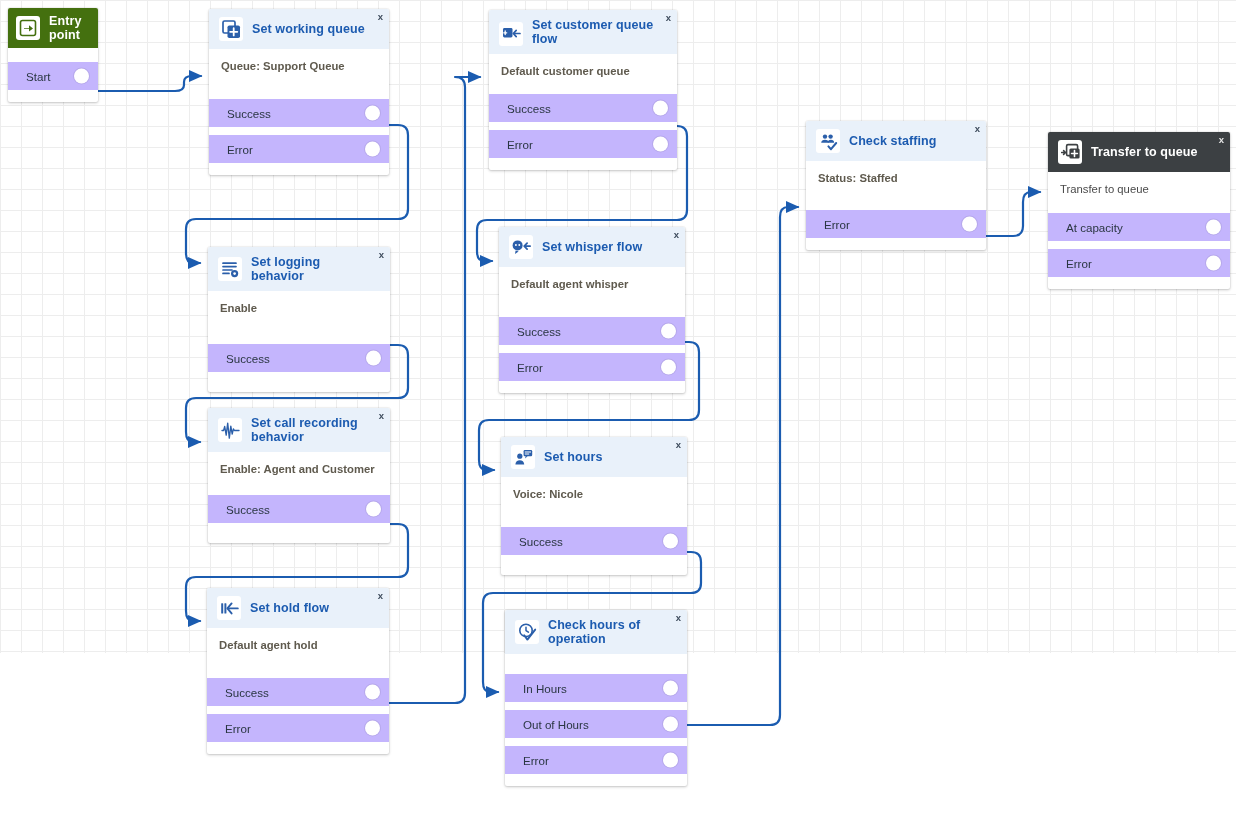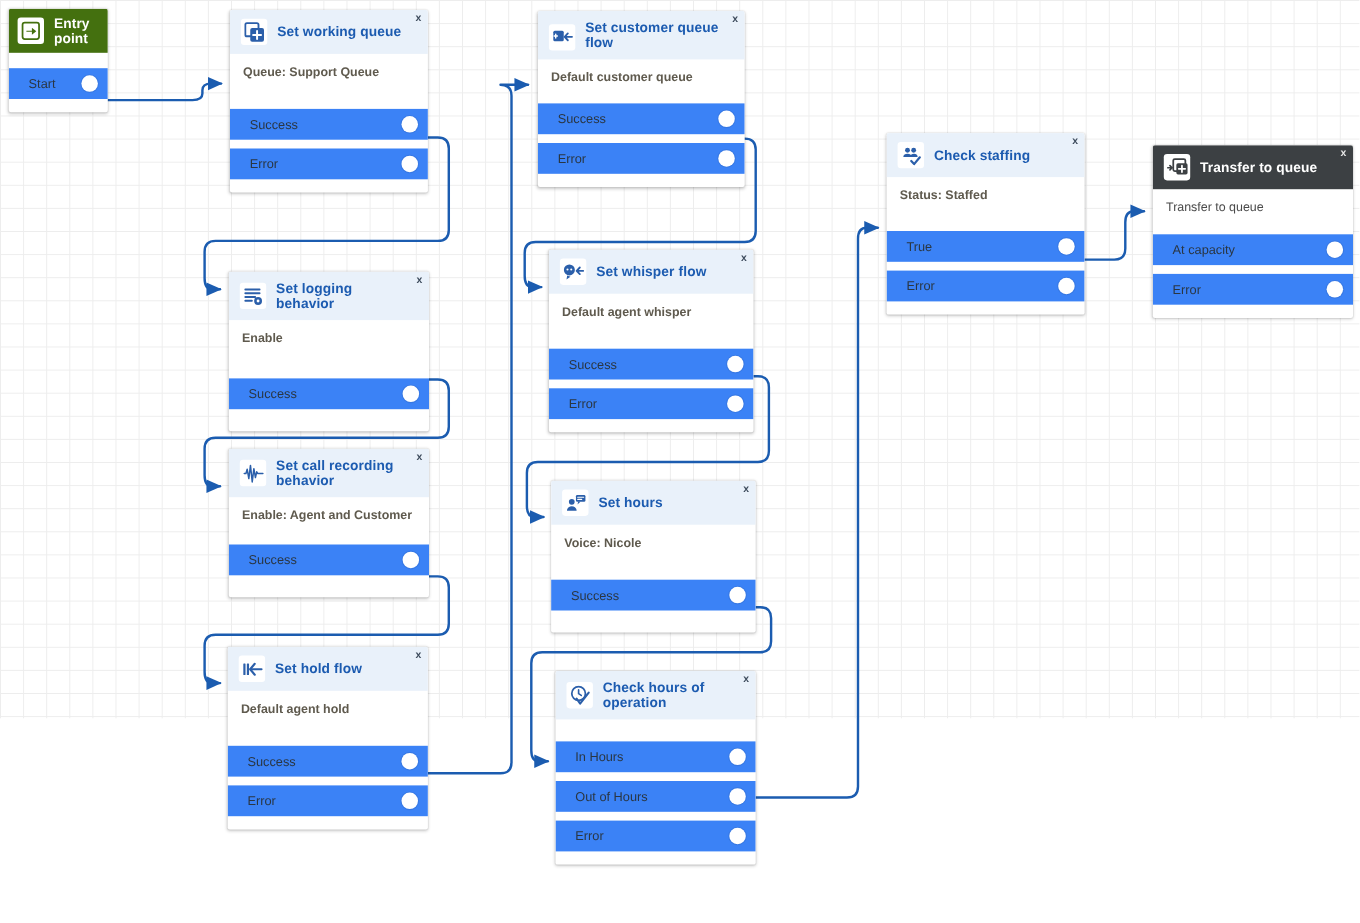--- a/index.html
+++ b/index.html
@@ -54,21 +54,21 @@
     cursor:pointer;line-height:1;
   }
   .node-body{
     padding:11px 12px 0 12px;
     font-size:11.3px;font-weight:bold;color:#5f5a4e;
   }
   .node-spacer{height:0px;}
   .ports{padding:0;}
   .port{
     position:relative;
-    background:#3b82f6;
+    background:#c4b5fd;
     height:28px;
     display:flex;align-items:center;
     padding-left:18px;
     font-size:11.6px;color:#2a3642;
     margin-bottom:8px;
   }
   .port:last-child{margin-bottom:0;}
   .port-dot{
     position:absolute;right:9px;top:50%;transform:translateY(-50%);
     width:15px;height:15px;border-radius:50%;
@@ -217,24 +217,20 @@
           <path d="M9.4 14.4 l2.6 2.8 l5.2 -6.2" fill="none" stroke="#2b5faa" stroke-width="2" stroke-linecap="round" stroke-linejoin="round"></path>
         </svg>
       </span>
       <span class="node-title">Check staffing</span>
       <span class="node-close">x</span>
     </div>
     <div class="node-body">Status: Staffed</div>
     <div class="node-spacer" style="height:26px;"></div>
     <div class="ports">
       <div class="port">
-        <span>True</span>
-        <span class="port-dot"></span>
-      </div>
-      <div class="port">
         <span>Error</span>
         <span class="port-dot"></span>
       </div>
     </div>
     <div class="ports-pad"></div>
   </div>
 
   <div class="node selected" style="left:1048px;top:132px;width:182px;">
     <div class="node-header">
       <span class="icon">

